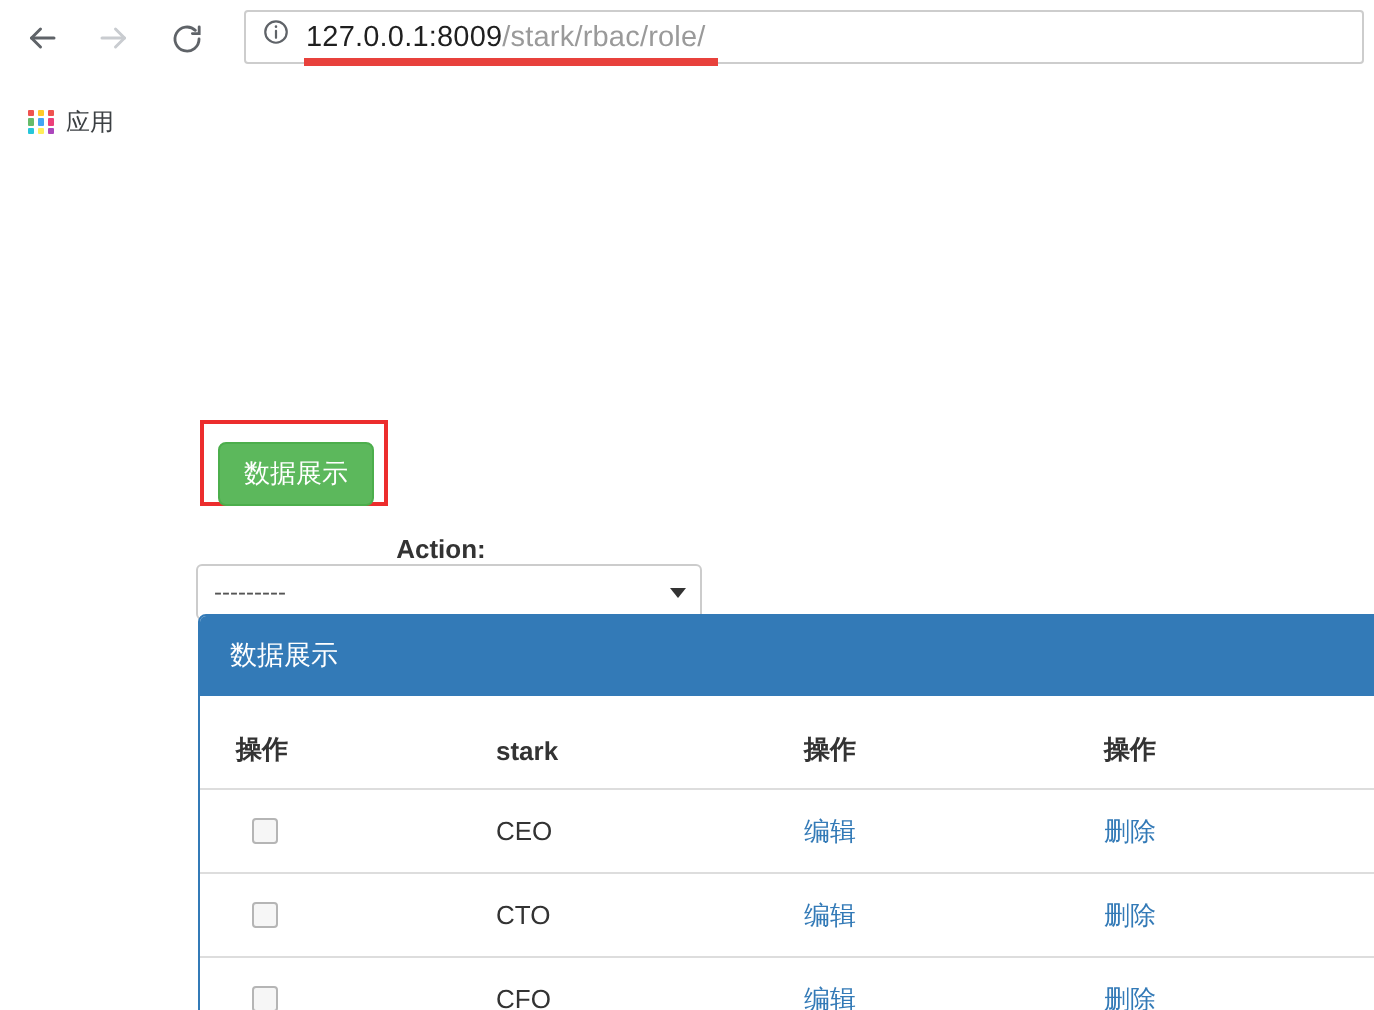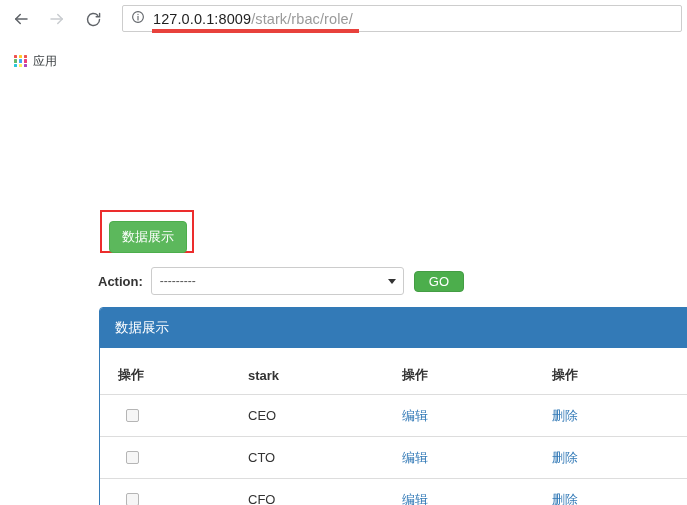--- a/index.html
+++ b/index.html
@@ -117,21 +117,21 @@
     font-size: 13px;
     line-height: 1.4;
     font-family: "Liberation Sans", sans-serif;
     cursor: pointer;
   }
 
   
   .action-row {
     position: absolute;
     left: 98px; top: 200px;
-    display: flex; align-items: center;
+    display: flex; align-items: center; flex-direction: column;
   }
   .action-label {
     font-size: 13px;
     font-weight: bold;
     color: #333;
     margin-right: 8px;
   }
   .action-select {
     width: 253px; height: 28px;
     border: 1px solid #cccccc;

